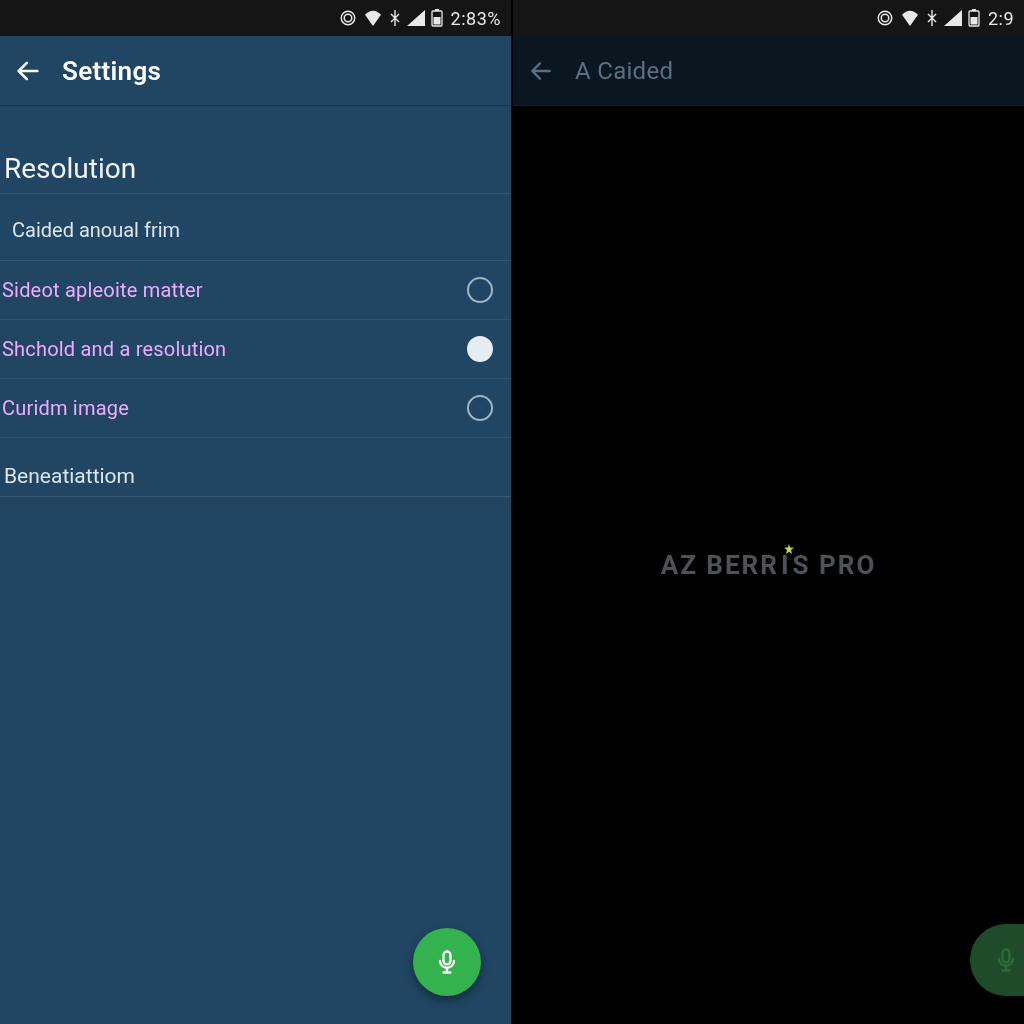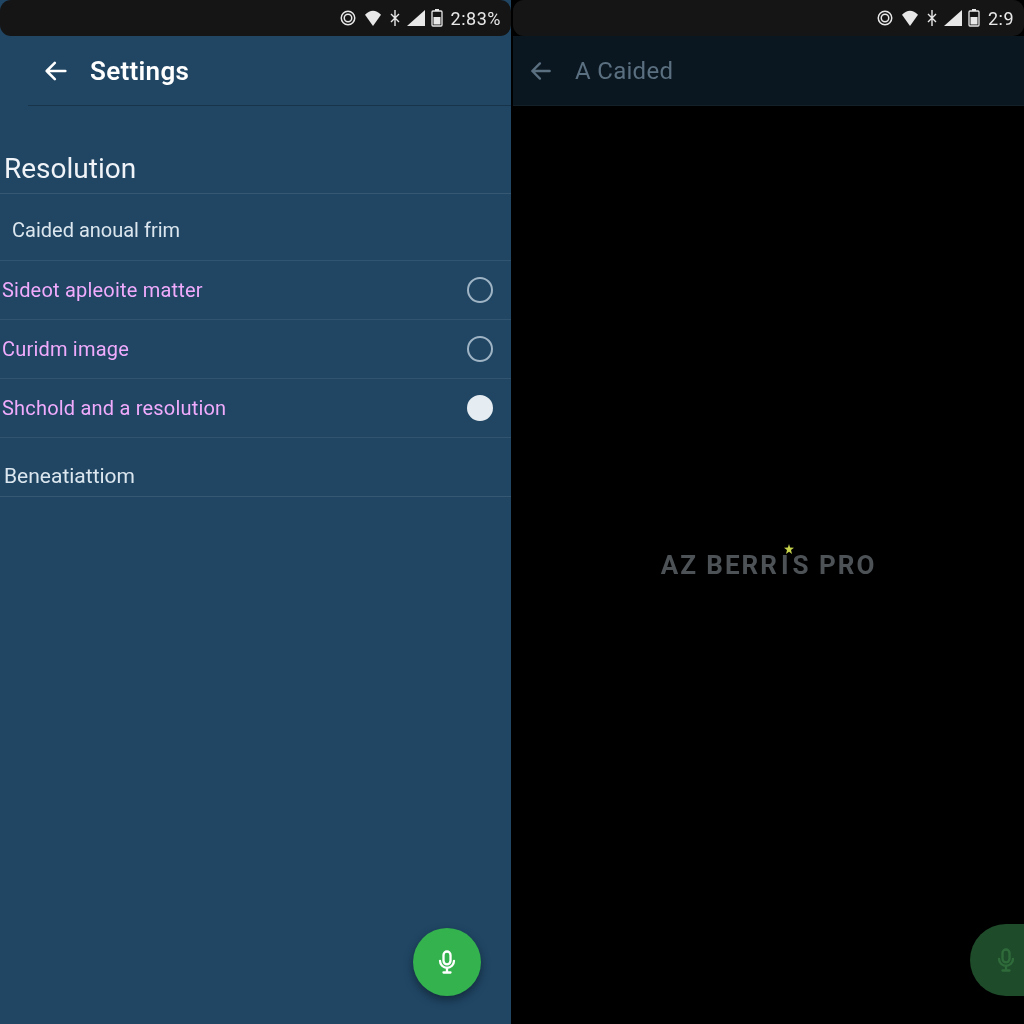--- a/index.html
+++ b/index.html
@@ -25,35 +25,34 @@
   .statusbar {
     height: 36px;
     background: #151515;
     color: #e8e8e8;
     display: flex;
     align-items: center;
     justify-content: flex-end;
     padding: 0 10px;
     font-size: 18px;
     gap: 6px;
-    border-radius: 11px;
   }
   .statusbar svg { display: block; }
   .statusbar .pct { font-size: 18px; letter-spacing: 0.5px; margin-left: 2px; }
 
   
   .appbar {
     height: 70px;
     display: flex;
     align-items: center;
     padding: 0 8px;
     gap: 14px;
     color: #fff;
   }
-  .appbar-left { background: #204664; border-bottom: 1px solid rgba(0,0,0,0.25); margin-left: 28px; }
+  .appbar-left { background: #204664; border-bottom: 1px solid rgba(0,0,0,0.25); }
   .appbar-right { background: #0b1720; border-bottom: 1px solid rgba(255,255,255,0.04); }
   .appbar .title {
     font-size: 26px;
     font-weight: 600;
     letter-spacing: 0.3px;
   }
   .appbar-right .title { color: #5a6f80; font-weight: 400; font-size: 24px;}
   .back-btn {
     width: 40px; height: 40px;
     display: flex; align-items: center; justify-content: center;
@@ -216,26 +215,26 @@
     <div class="divider"></div>
 
     <div class="group-label">Caided anoual frim</div>
 
     <div id="options">
         <div class="row">
           <div class="label">Sideot apleoite matter</div>
           <div class="radio"></div>
         </div>
         <div class="row">
+          <div class="label">Shchold and a resolution</div>
+          <div class="radio selected"></div>
+        </div>
+        <div class="row">
           <div class="label">Curidm image</div>
           <div class="radio"></div>
-        </div>
-        <div class="row">
-          <div class="label">Shchold and a resolution</div>
-          <div class="radio selected"></div>
         </div>
       </div>
 
     <div class="section2-title">Beneatiattiom</div>
     <div class="divider"></div>
   </div>
 
   <div class="fab">
     <svg width="28" height="28" viewBox="0 0 24 24" fill="none" stroke="#fff" stroke-width="2" stroke-linecap="round" stroke-linejoin="round">
       <rect x="9" y="3" width="6" height="11" rx="3"></rect>

